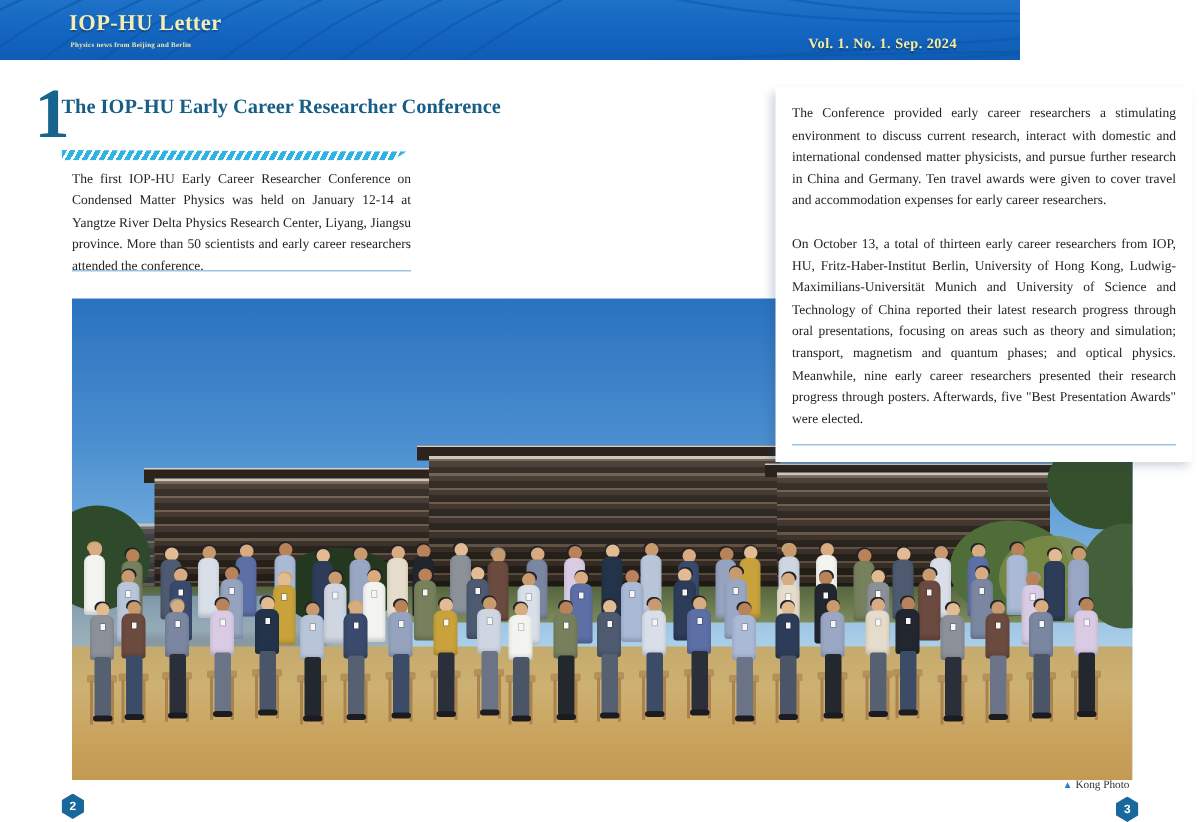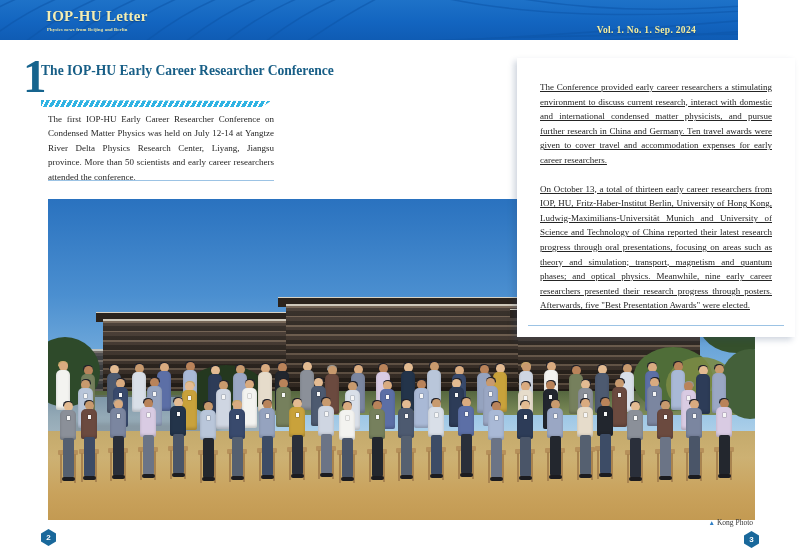--- a/index.html
+++ b/index.html
@@ -2,21 +2,21 @@
 <html><head>
 <meta charset="utf-8">
 <style>
   html,body{margin:0;padding:0;}
   body{
     width:800px;height:548px;position:relative;overflow:hidden;
     background:#ffffff;font-family:"Liberation Serif", serif;
   }
   
   .header-bar{
-    position:absolute;left:0;top:0;width:738px;height:40px;
+    position:absolute;left:0;top:0;width:680px;height:40px;
     background:linear-gradient(180deg,#1e72c8 0%,#1365c0 55%,#0f5cb4 100%);
     overflow:hidden;
   }
   .header-waves{position:absolute;left:0;top:0;}
   .brand{position:absolute;left:46px;top:8px;color:#f2edb4;font-weight:bold;
     font-size:15px;letter-spacing:.3px;text-shadow:0 1px 1px rgba(0,0,0,.25);}
   .tagline{position:absolute;left:47px;top:27px;color:#efe9a8;font-size:4.6px;
     font-weight:bold;letter-spacing:.2px;}
   .issue{position:absolute;right:42px;top:25px;color:#f4eea0;font-weight:bold;
     font-size:9.5px;letter-spacing:.3px;text-shadow:0 1px 1px rgba(0,0,0,.3);}
@@ -35,21 +35,21 @@
     position:absolute;left:48px;top:112px;width:226px;
     font-size:9px;line-height:14.4px;color:#252525;text-align:justify;
   }
   .rule{height:1px;background:#9cc3e4;}
   .rule-left{position:absolute;left:48px;top:180px;width:226px;}
   .right-col{
     position:absolute;left:517px;top:58px;width:256px;z-index:6;
     background:#ffffff;padding:10px 11px 11px 11px;
     box-shadow:-3px 3px 6px rgba(40,70,110,.22);
   }
-  .right-col p{margin:12px;font-size:9px;line-height:14.6px;color:#252525;text-align:justify;text-decoration:underline;}
+  .right-col p{margin:0;font-size:9px;line-height:14.6px;color:#252525;text-align:justify;}
   .right-col p + p{margin-top:14px;}
   .rule-right{margin-top:10px;}
   
   .photo{
     position:absolute;left:48px;top:199px;width:707px;height:321px;overflow:hidden;
     background:linear-gradient(180deg,#2a72bf 0%,#4b8fd0 30%,#82b6e0 58%,#bcd9ec 78%,#dde9f0 100%);
   }
   .photo *{position:absolute;}
   .bld{border-top:2px solid #cfc8ba;
     background:
@@ -106,21 +106,21 @@
   <div class="tagline">Physics news from Beijing and Berlin</div>
   <div class="issue">Vol. 1. No. 1. Sep. 2024</div>
 </div>
 
 <div class="art-number">1</div>
 <div class="art-title">
   <span>The IOP-HU Early Career Researcher Conference</span><br>
 </div>
 <div class="title-wave"></div>
 
-<div class="intro">The first IOP-HU Early Career Researcher Conference on Condensed Matter Physics was held on July 12-14 at Yangtze River Delta Physics Research Center, Liyang, Jiangsu province. More than 50 scientists and early career researchers attended the conference.</div>
+<div class="intro">The first IOP-HU Early Career Researcher Conference on Condensed Matter Physics was held on January 12-14 at Yangtze River Delta Physics Research Center, Liyang, Jiangsu province. More than 50 scientists and early career researchers attended the conference.</div>
 <div class="rule rule-left"></div>
 
 <div class="photo">
   <div id="photo-scene">
       <div class="bld" style="left: 6px; top: 150px; width: 54px; height: 56px; opacity: 0.85;"></div>
       <div class="roof" style="left: 48px; top: 113px; width: 212px; height: 9px;"></div>
       <div class="bld" style="left: 55px; top: 120px; width: 196px; height: 86px;"></div>
       <div class="roof" style="left: 230px; top: 98px; width: 244px; height: 9px;"></div>
       <div class="bld" style="left: 238px; top: 105px; width: 234px; height: 100px;"></div>
       <div class="roof" style="left: 462px; top: 110px; width: 196px; height: 8px;"></div>

